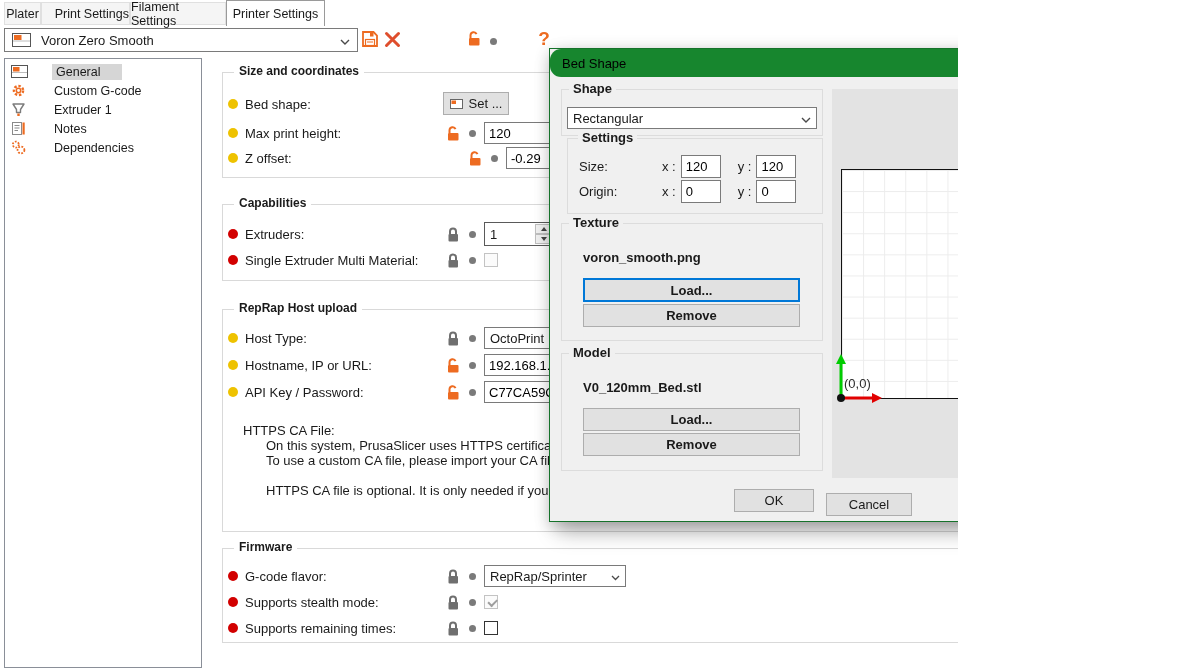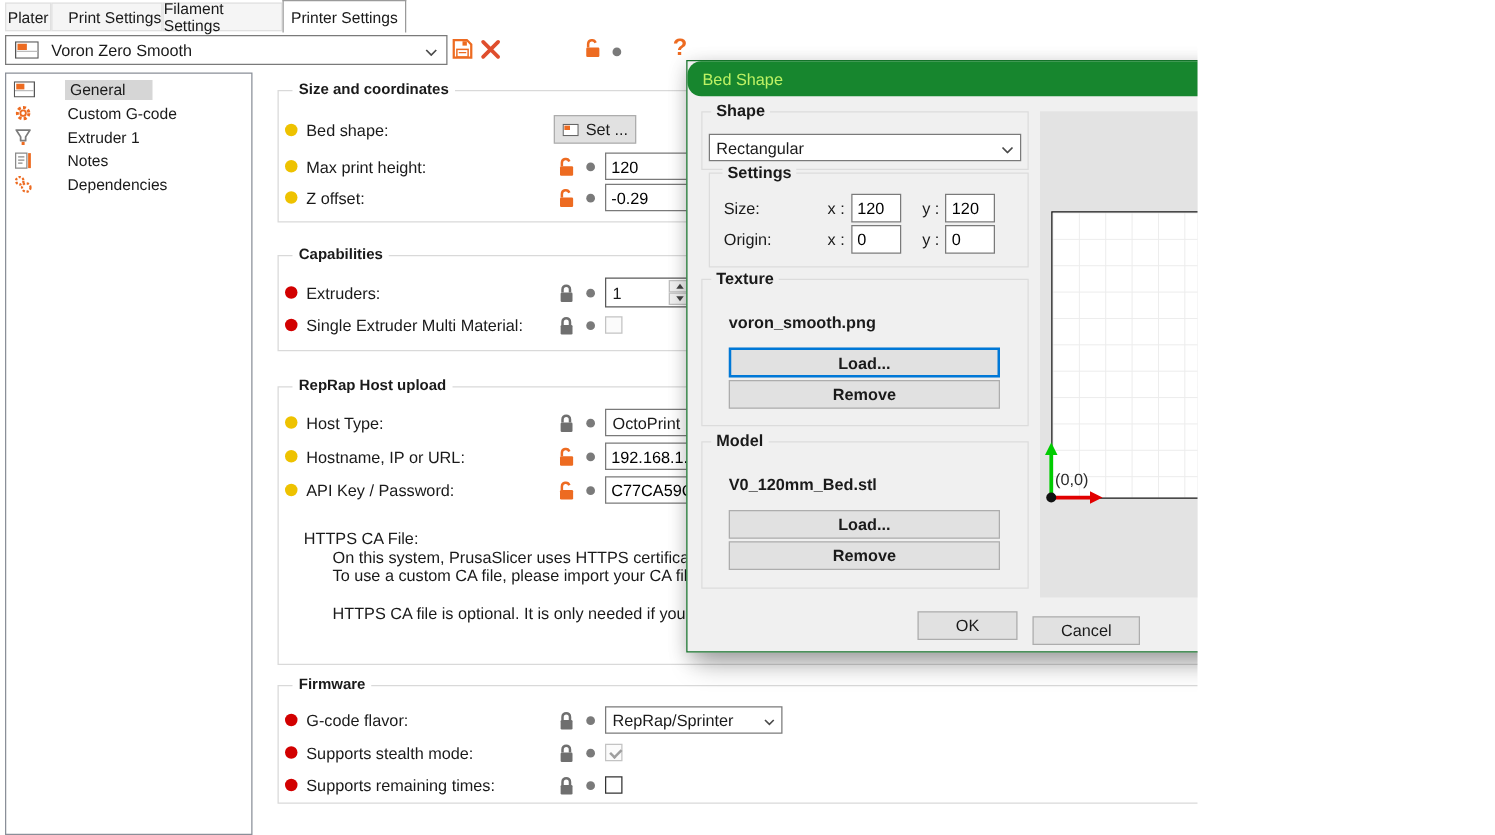--- a/index.html
+++ b/index.html
@@ -42,21 +42,21 @@
   .tri-up { width:0; height:0; border-left:3.5px solid transparent; border-right:3.5px solid transparent; border-bottom:4px solid #444; }
   .tri-dn { width:0; height:0; border-left:3.5px solid transparent; border-right:3.5px solid transparent; border-top:4px solid #444; }
   .cb { width:14px; height:14px; background:#fff; border:1px solid #333; position:relative; }
   .cb.disabled { border-color:#c3c3c3; background:#fbfbfb; }
   .cb.checked::after { content:""; position:absolute; left:2.5px; top:3px; width:7px; height:3.5px; border-left:2px solid #9e9e9e; border-bottom:2px solid #9e9e9e; transform:rotate(-45deg); }
   .winbtn { background:#e1e1e1; border:1px solid #adadad; font:13px "Liberation Sans",sans-serif; display:flex; align-items:center; justify-content:center; gap:6px; }
   .note { position:absolute; white-space:nowrap; }
 
   
   #dialog { position:absolute; left:549px; top:48px; width:543px; height:474px; background:#f0f0f0; border:1px solid #15722a; box-shadow:8px 10px 20px rgba(0,0,0,.28), 0 4px 14px rgba(0,0,0,.18); z-index:10; }
-  #dlg-titlebar { position:absolute; left:0; top:0; right:0; height:28px; background:#17862e; display:flex; align-items:center; color:#bef264; font-size:13px; padding-left:12px;border-radius:11px; }
+  #dlg-titlebar { position:absolute; left:0; top:0; right:0; height:28px; background:#17862e; display:flex; align-items:center; color:#000000; font-size:13px; padding-left:12px;border-radius:11px; }
   #dlg-close { position:absolute; right:0; top:0; width:42px; height:28px; display:flex; align-items:center; justify-content:center; }
   .dgroup { position:absolute; border:1px solid #dcdcdc; }
   .dgroup-title { position:absolute; top:-9px; left:7px; background:#f0f0f0; padding:0 4px; font-weight:bold; font-size:13px; }
   .dbtn { position:absolute; background:#e1e1e1; border:1px solid #adadad; font-weight:bold; font-size:13px; display:flex; align-items:center; justify-content:center; }
   .dbtn.focused { border:2px solid #0078d7; }
   .fname { position:absolute; font-weight:bold; font-size:13px; }
   .srow { position:absolute; display:flex; align-items:center; }
   .srow .xy { margin:0 5px 0 0; }
   .sinput { width:40px; height:23px; border:1px solid #7a7a7a; background:#fff; font:13px "Liberation Sans",sans-serif; padding:0 4px; }
   #preview { position:absolute; left:282px; top:40px; width:249px; height:389px; background:#e3e3e3; }
@@ -194,21 +194,21 @@
         <rect x="2" y="8" width="10.5" height="7.5" rx="1" fill="#ED6B21"></rect>
       </svg>
     <span class="gdot"></span>
     <input class="tinput" style="width: 70px;" value="120">
   </div>
 
   <div class="row" style="left:228px; top:146px;">
     <span class="dot yellow"></span>
     <span class="lbl">Z offset:</span>
   </div>
-  <div class="ctrl-col" style="left:446px; top:146px; height:24px;">
+  <div class="ctrl-col" style="left:468px; top:146px; height:24px;">
     <svg width="15" height="17">
         <path d="M3.5 8 V5.2 a3.1 3.1 0 0 1 6 -1" fill="none" stroke="#ED6B21" stroke-width="2"></path>
         <rect x="2" y="8" width="10.5" height="7.5" rx="1" fill="#ED6B21"></rect>
       </svg>
     <span class="gdot"></span>
     <input class="tinput" style="width: 70px;" value="-0.29">
   </div>
 
   <div class="group" style="left:222px; top:204px; width:970px; height:77px;">
     <span class="group-title">Capabilities</span>

